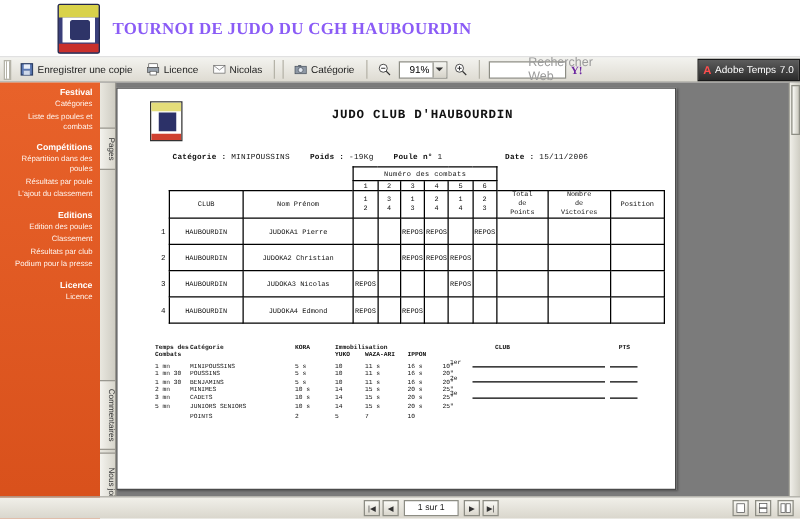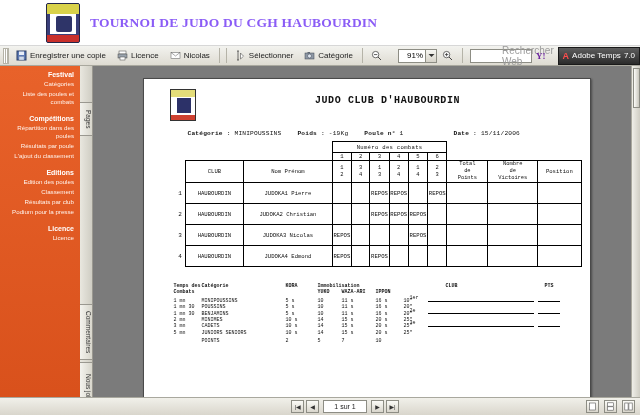--- a/index.html
+++ b/index.html
@@ -60,21 +60,21 @@
   .tb-btn {
     display:flex; align-items:center; gap:3px;
     height:17px; padding:0 4px; margin-right:1px;
     border:1px solid transparent; white-space:nowrap;
   }
   .tb-sep { width:1px; height:15px; background:#b5b3a8; margin:0 3px; }
   .ico { display:inline-block; width:11px; height:11px; position:relative; }
   .ico svg { display:block; }
   .zoom-box {
     display:flex; align-items:center; border:1px solid #8d8d84; background:#fff;
-    height:14px; margin-left:10px;
+    height:14px; margin-left:0;
   }
   .zoom-box input {
     border:0; width:26px; height:12px; font-size:8px; font-family:"Liberation Sans",sans-serif;
     text-align:right; padding:0 2px; outline:none; background:transparent;
   }
   .zoom-box .caret { width:11px; height:12px; background:linear-gradient(#f6f6f2,#d6d3c9);
     border-left:1px solid #8d8d84; display:flex; align-items:center; justify-content:center; }
   .search-field {
     display:flex; align-items:center; border:1px solid #8d8d84; background:#fff;
     height:14px; width:62px; margin-left:4px; padding:0 3px;
@@ -121,21 +121,21 @@
     font-size:6.5px; color:#333; text-align:center;
     background:linear-gradient(90deg,#f4f3ee,#d8d6cc);
     border:1px solid #9a9890; border-left:0;
     padding:4px 0;
   }
   .vtab.t1 { top:36px; height:34px; }
   .vtab.t2 { top:238px; height:56px; }
   .vtab.t3 { top:296px; height:60px; }
   .page-wrap {
     position:absolute; left:13px; top:0; right:0; bottom:0;
-    display:flex; justify-content:center; padding-top:12px;
+    display:flex; justify-content:flex-start; padding-top:4px;
   }
   .page {
     width:448px; height:322px; background:#fff;
     border:1px solid #4a4a4a; box-shadow:1px 1px 2px rgba(0,0,0,.4);
     position:relative; padding:8px 10px 4px 10px;
     font-family:"Liberation Mono", monospace;
     color:#111;
   }
 
   
@@ -267,29 +267,20 @@
           </svg>
       </span>
       <span>Nicolas</span>
     </div>
 
     <div class="tb-sep"></div>
 
 
     <div class="tb-sep"></div>
 
-    <div class="tb-btn">
-      <span class="ico">
-        <svg viewBox="0 0 11 11" width="11" height="11">
-            <path d="M3 1 L3 10 M2 1 L4 1 M2 10 L4 10" stroke="#333" stroke-width=".7" fill="none"></path>
-            <path d="M5.5 3 L5.5 9 L8.5 6.2 Z" fill="#fff" stroke="#333" stroke-width=".5"></path>
-          </svg>
-      </span>
-      <span>Sélectionner</span>
-    </div>
 
     <div class="tb-btn">
       <span class="ico">
         <svg viewBox="0 0 11 11" width="11" height="11">
             <rect x="1" y="3" width="9" height="6" fill="#8e98a5" stroke="#3c4450" stroke-width=".5"></rect>
             <circle cx="5.5" cy="6" r="2" fill="#dfe6ef" stroke="#3c4450" stroke-width=".5"></circle>
             <rect x="3.5" y="2" width="2.5" height="1.2" fill="#5e6772"></rect>
           </svg>
       </span>
       <span>Catégorie</span>

